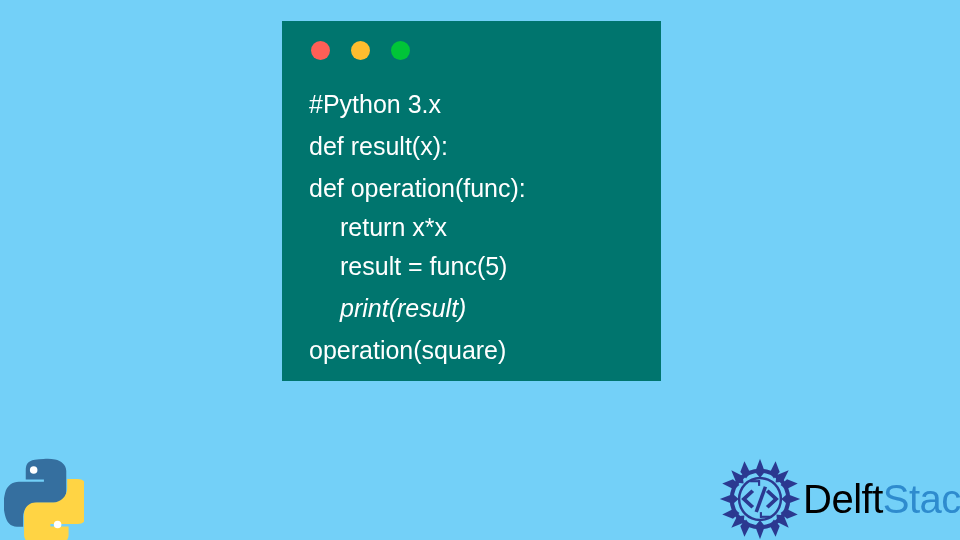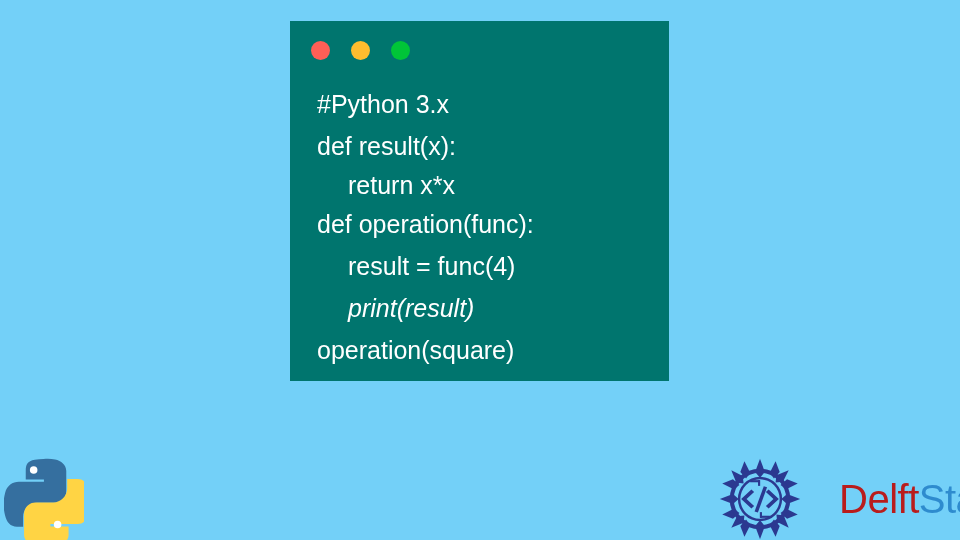--- a/index.html
+++ b/index.html
@@ -17,21 +17,21 @@
     position: relative;
     width: 960px;
     height: 540px;
     background: #73d0f8;
     overflow: hidden;
   }
 
   
   #code-window {
     position: absolute;
-    left: 290px;
+    left: 282px;
     top: 21px;
     width: 379px;
     height: 360px;
     background: #00756e;
     overflow: hidden;
   }
   #titlebar {
     position: absolute;
     left: 0;
     top: 0;
@@ -93,38 +93,38 @@
   #ds-emblem svg { display: block; }
   #ds-wordmark {
     font-family: "Liberation Sans", sans-serif;
     font-size: 40px;
     font-weight: normal;
     letter-spacing: -0.5px;
     white-space: nowrap;
     margin-left: 2px;
     line-height: 1;
   }
-  .ds-delft { color: #b91c1c; margin-left: 36px; }
+  .ds-delft { color: #000000; }
   .ds-stack { color: #2e8bce; }
 </style>
 </head>
 <body>
 
 <div id="slide" style="background: rgb(115, 208, 248);">
 
   <div id="code-window" style="background: rgb(0, 117, 110);">
 
     <div id="titlebar"></div>
 
     <div id="code-block">
       <div class="code-line" style="color: rgb(255, 255, 255);">#Python 3.x</div>
       <div class="code-line" style="color: rgb(255, 255, 255);">def result(x):</div>
+      <div class="code-line" style="color: rgb(255, 255, 255);">def operation(func):</div>
       <div class="code-line indent tight" style="color: rgb(255, 255, 255);">return x*x</div>
-      <div class="code-line" style="color: rgb(255, 255, 255);">def operation(func):</div>
-      <div class="code-line indent" style="color: rgb(255, 255, 255);">result = func(4)</div>
+      <div class="code-line indent" style="color: rgb(255, 255, 255);">result = func(5)</div>
       <div class="code-line indent" style="color: rgb(255, 255, 255); font-style: italic;">print(result)</div>
       <div class="code-line" style="color: rgb(255, 255, 255);">operation(square)</div>
     </div>
   </div>
 
   <div class="dot red" style="background: rgb(254, 95, 86);"></div>
   <div class="dot yellow" style="background: rgb(255, 189, 46);"></div>
   <div class="dot green" style="background: rgb(0, 197, 56);"></div>
 
   <div id="python-logo">

